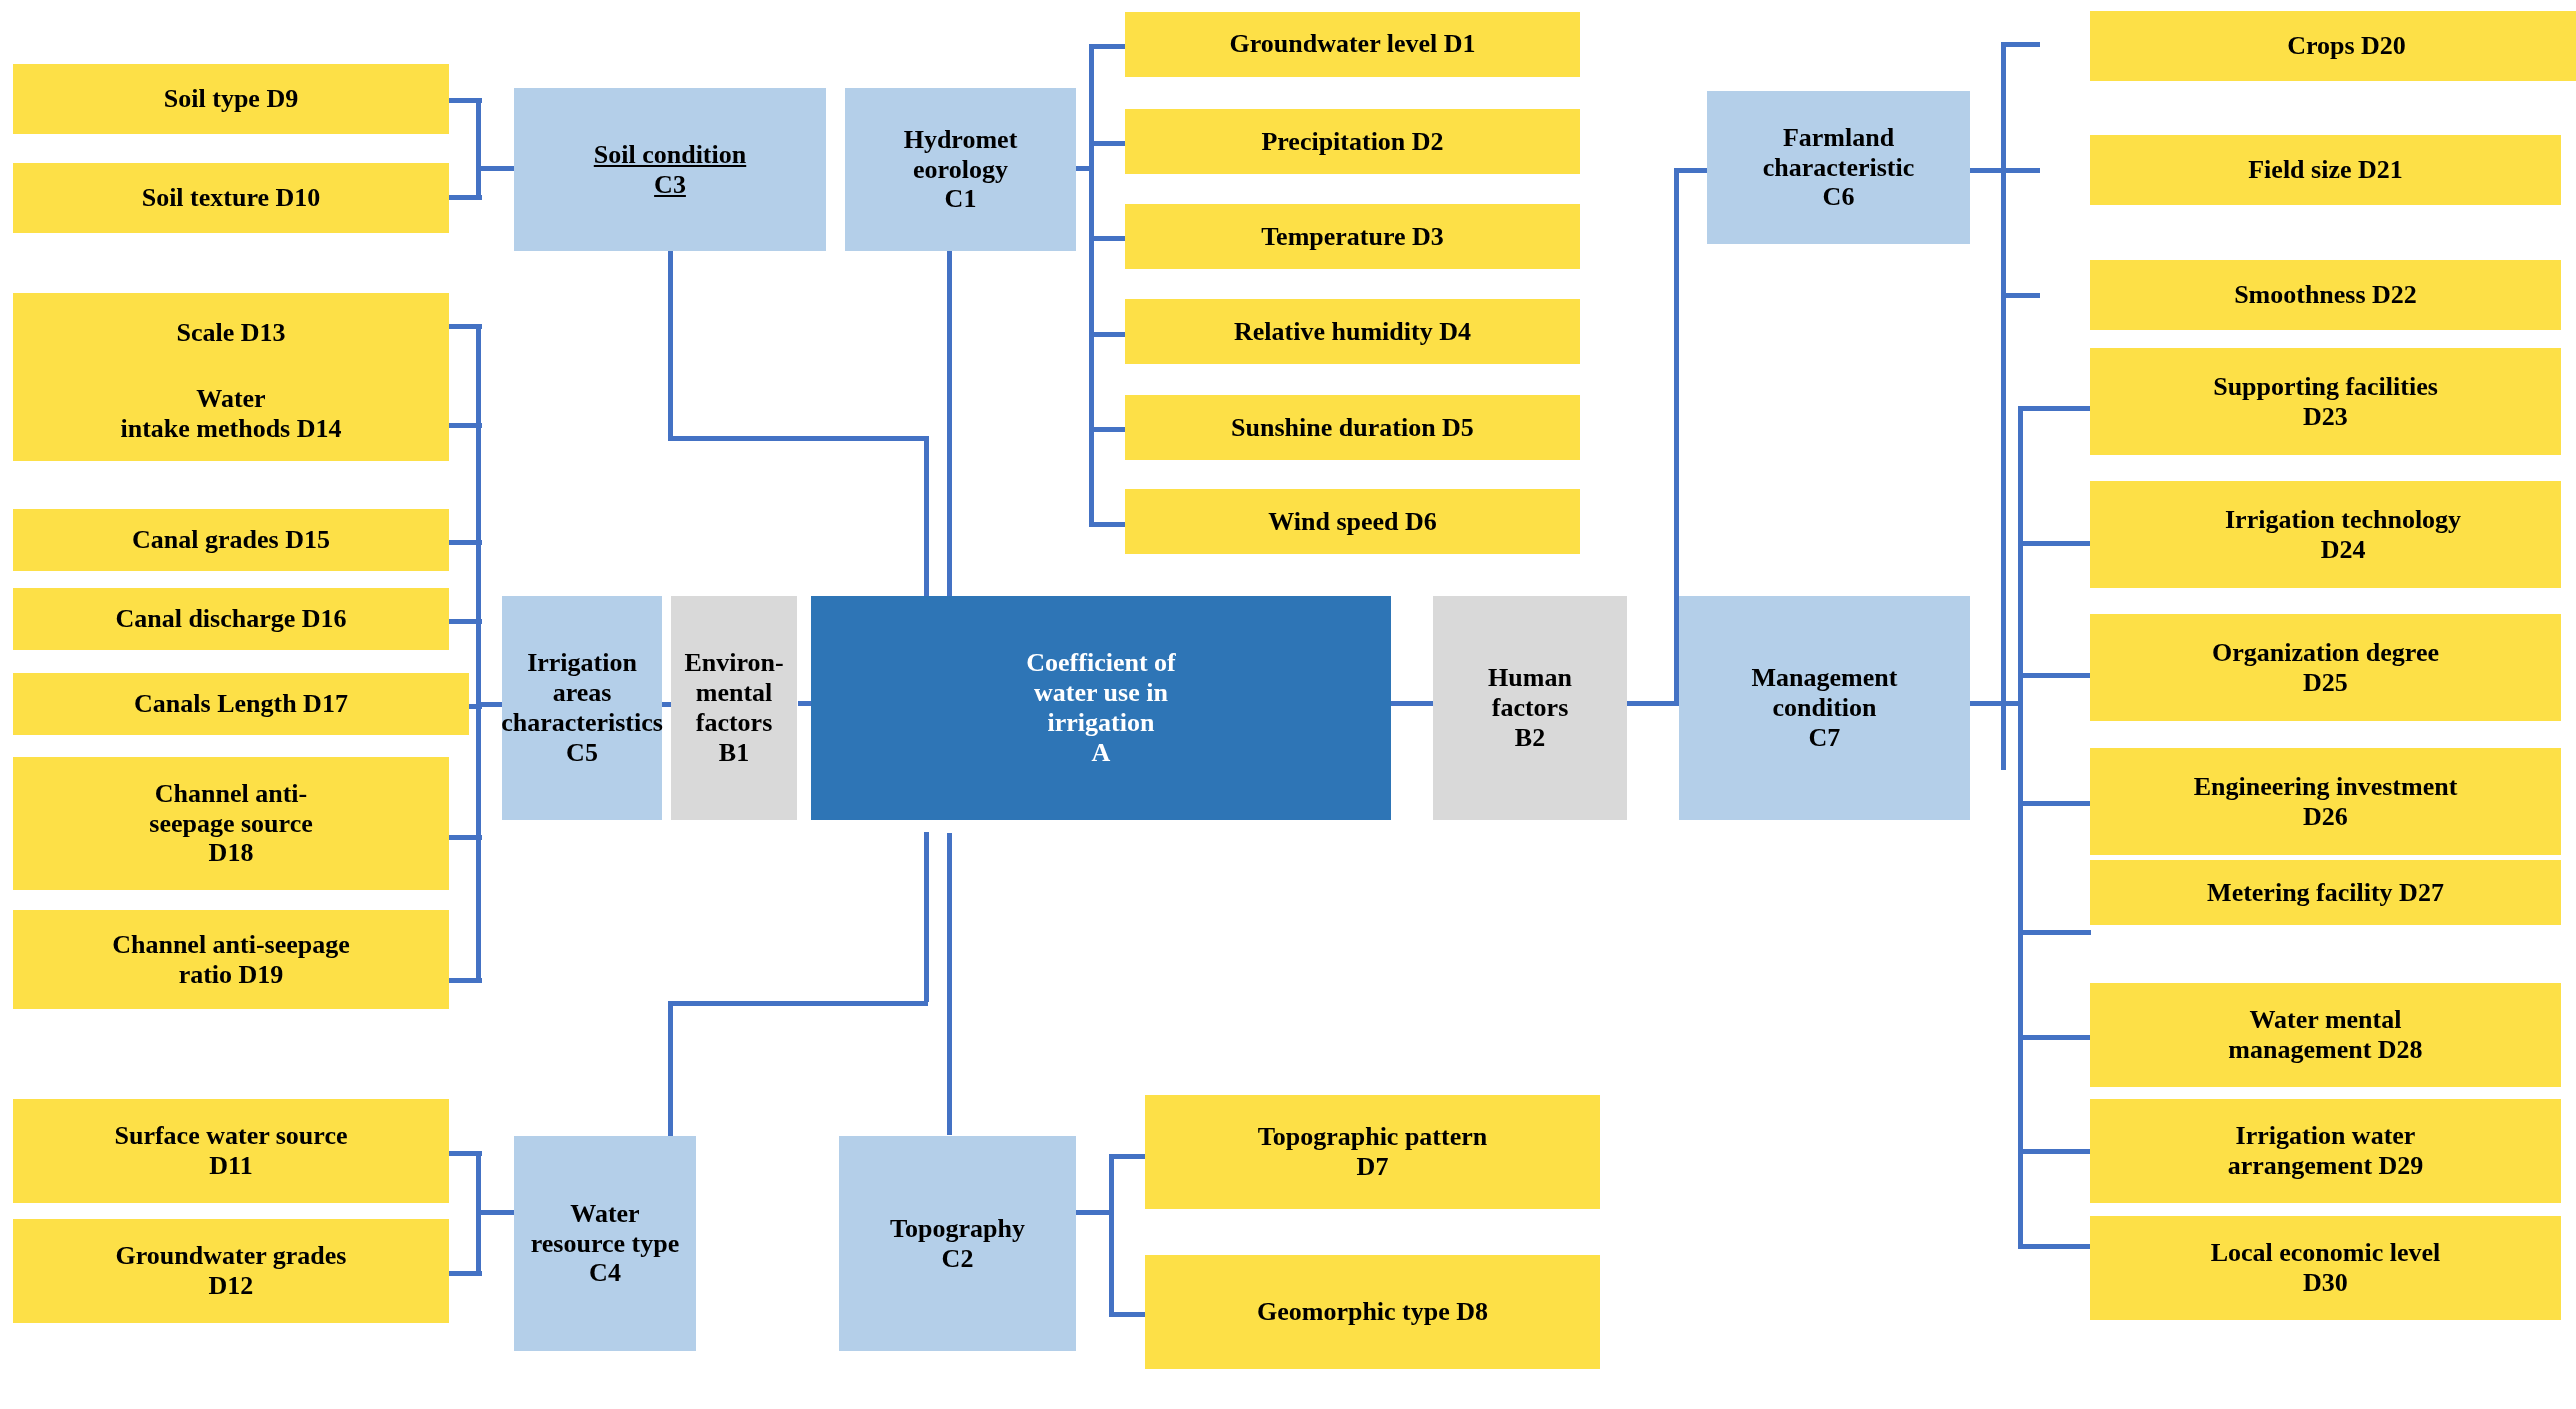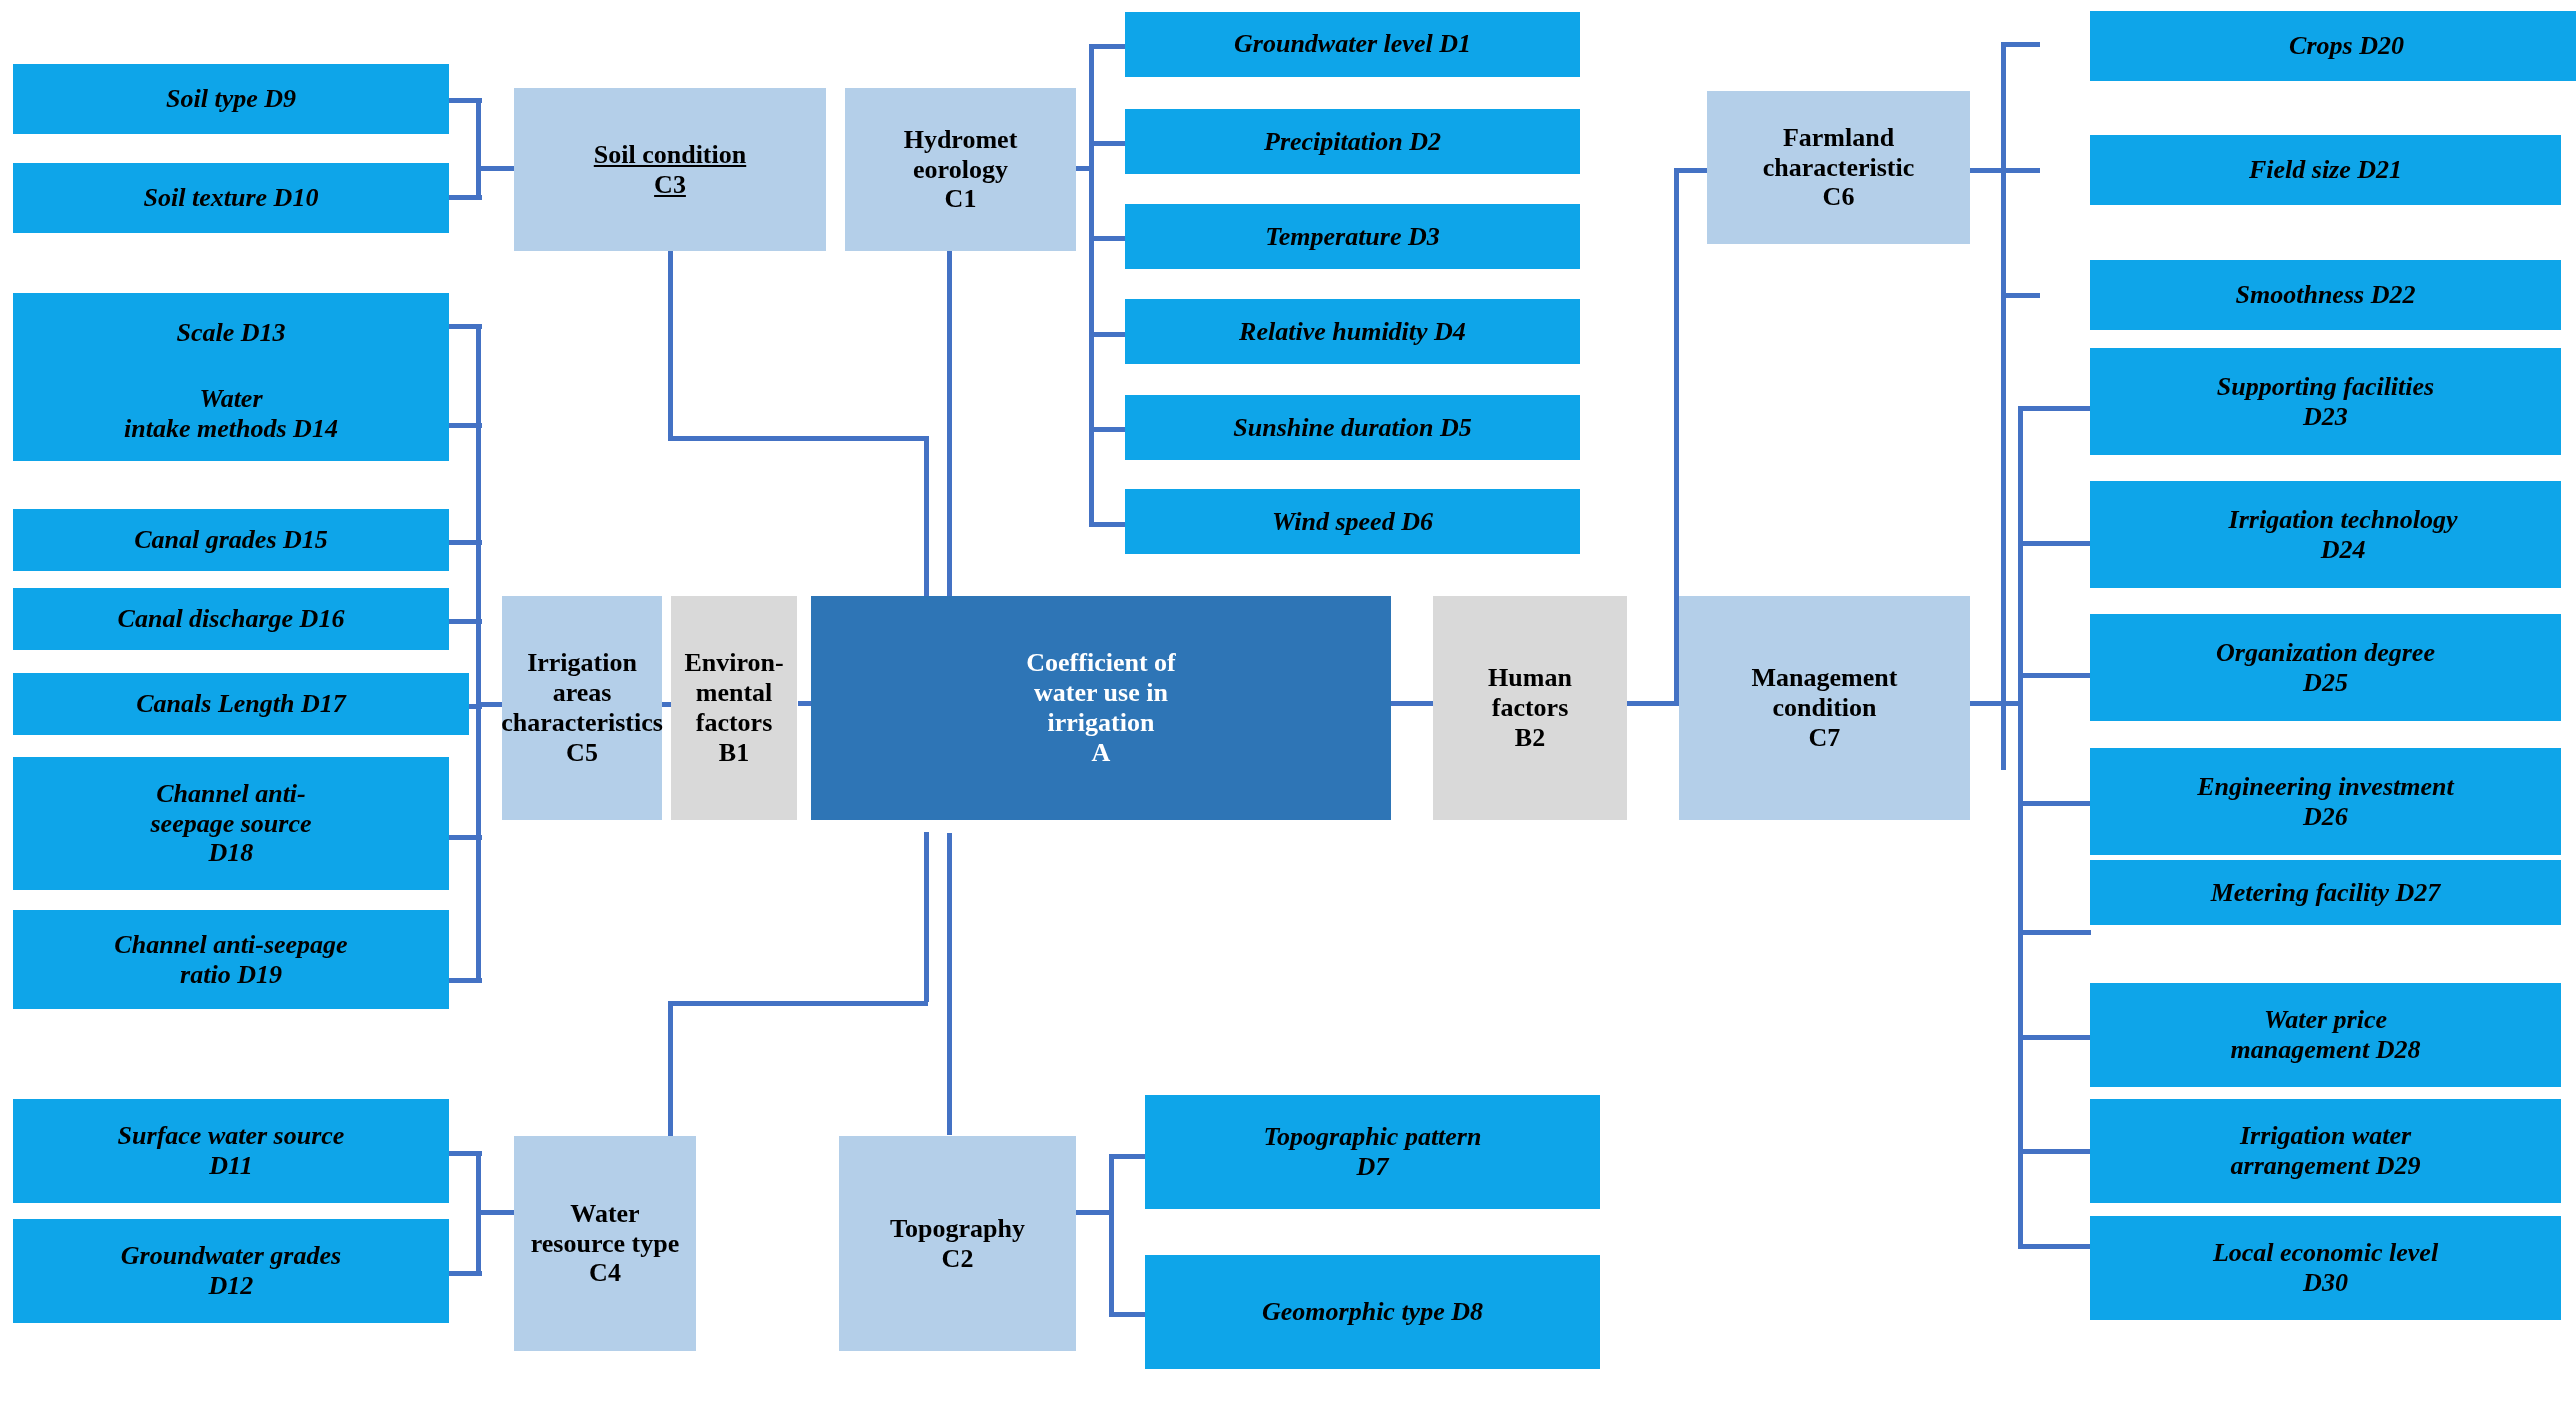--- a/index.html
+++ b/index.html
@@ -17,21 +17,21 @@
     align-items:center;
     justify-content:center;
     text-align:center;
     font-weight:bold;
     color:#000000;
     line-height:1.15;
     padding:1.3px 3.9px;
     white-space:pre-line;
     z-index:3;
   }
-  .lvl-d{ background:#0ea5e9; font-size:26px;font-style:italic; }
+  .lvl-d{ background:#fde047; font-size:26px; }
   .lvl-c{ background:#B4CFE9; font-size:26px; }
   .lvl-b{ background:#D9D9D9; font-size:26px; }
   .lvl-a{ background:#2E75B6; color:#FFFFFF; font-size:26px; }
   .ln{ position:absolute; background:#4472C4; z-index:1; }
   .lnh{ height:4.6px; }
   .lnv{ width:4.6px; }
 </style>
 </head>
 <body>
 
@@ -179,21 +179,21 @@
 
   <div class="node lvl-d" style="left:2090px; top:348px;  width:471px; height:107px;">Supporting facilities
 D23</div>
   <div class="node lvl-d" style="left:2090px; top:481px;  width:471px; height:107px;padding-left:39px;">Irrigation technology
 D24</div>
   <div class="node lvl-d" style="left:2090px; top:614px;  width:471px; height:107px;">Organization degree
 D25</div>
   <div class="node lvl-d" style="left:2090px; top:748px; width:471px; height:107px;">Engineering investment
 D26</div>
   <div class="node lvl-d" style="left:2090px; top:860px; width:471px; height:65px;">Metering facility D27</div>
-  <div class="node lvl-d" style="left:2090px; top:983px; width:471px; height:104px;">Water price
+  <div class="node lvl-d" style="left:2090px; top:983px; width:471px; height:104px;">Water mental
 management D28</div>
   <div class="node lvl-d" style="left:2090px; top:1099px; width:471px; height:104px;">Irrigation water
 arrangement D29</div>
   <div class="node lvl-d" style="left:2090px; top:1216px; width:471px; height:104px;">Local economic level
 D30</div>
 
 </div>
 
 
 </body></html>

